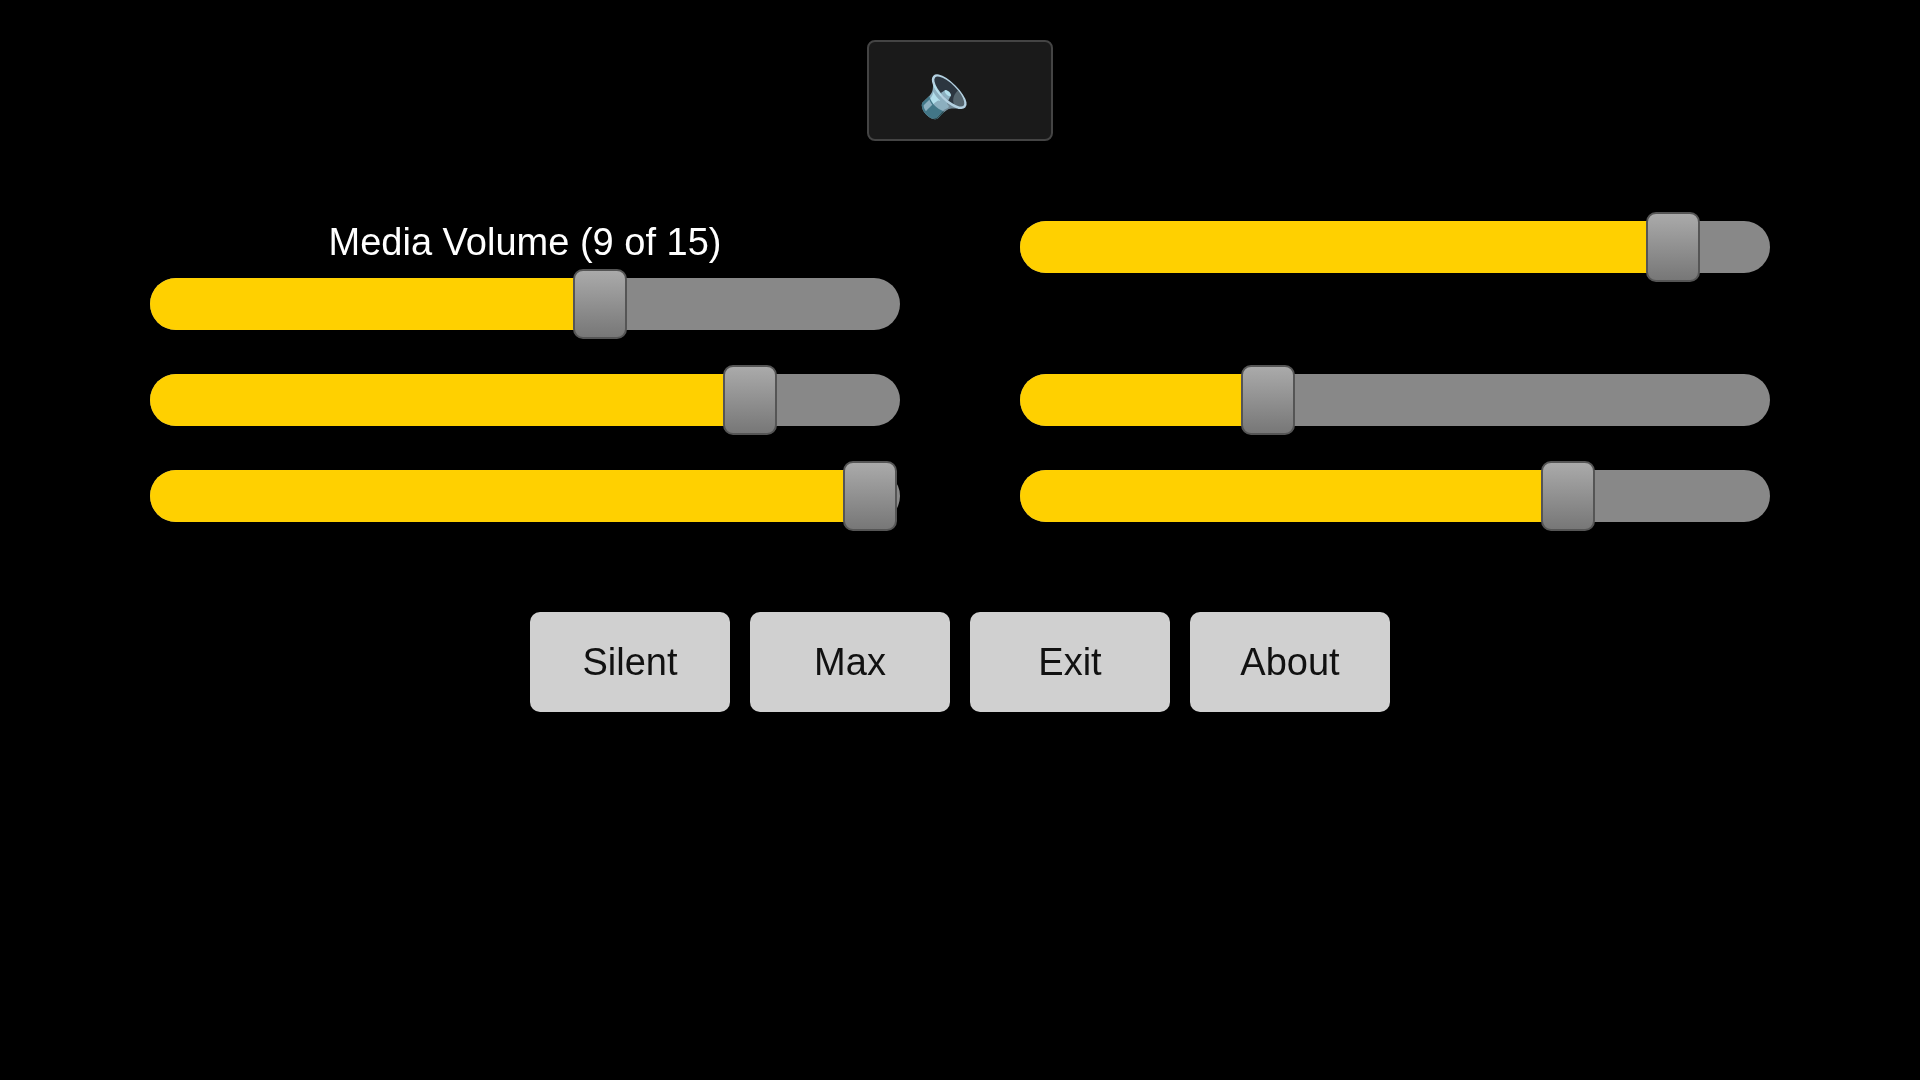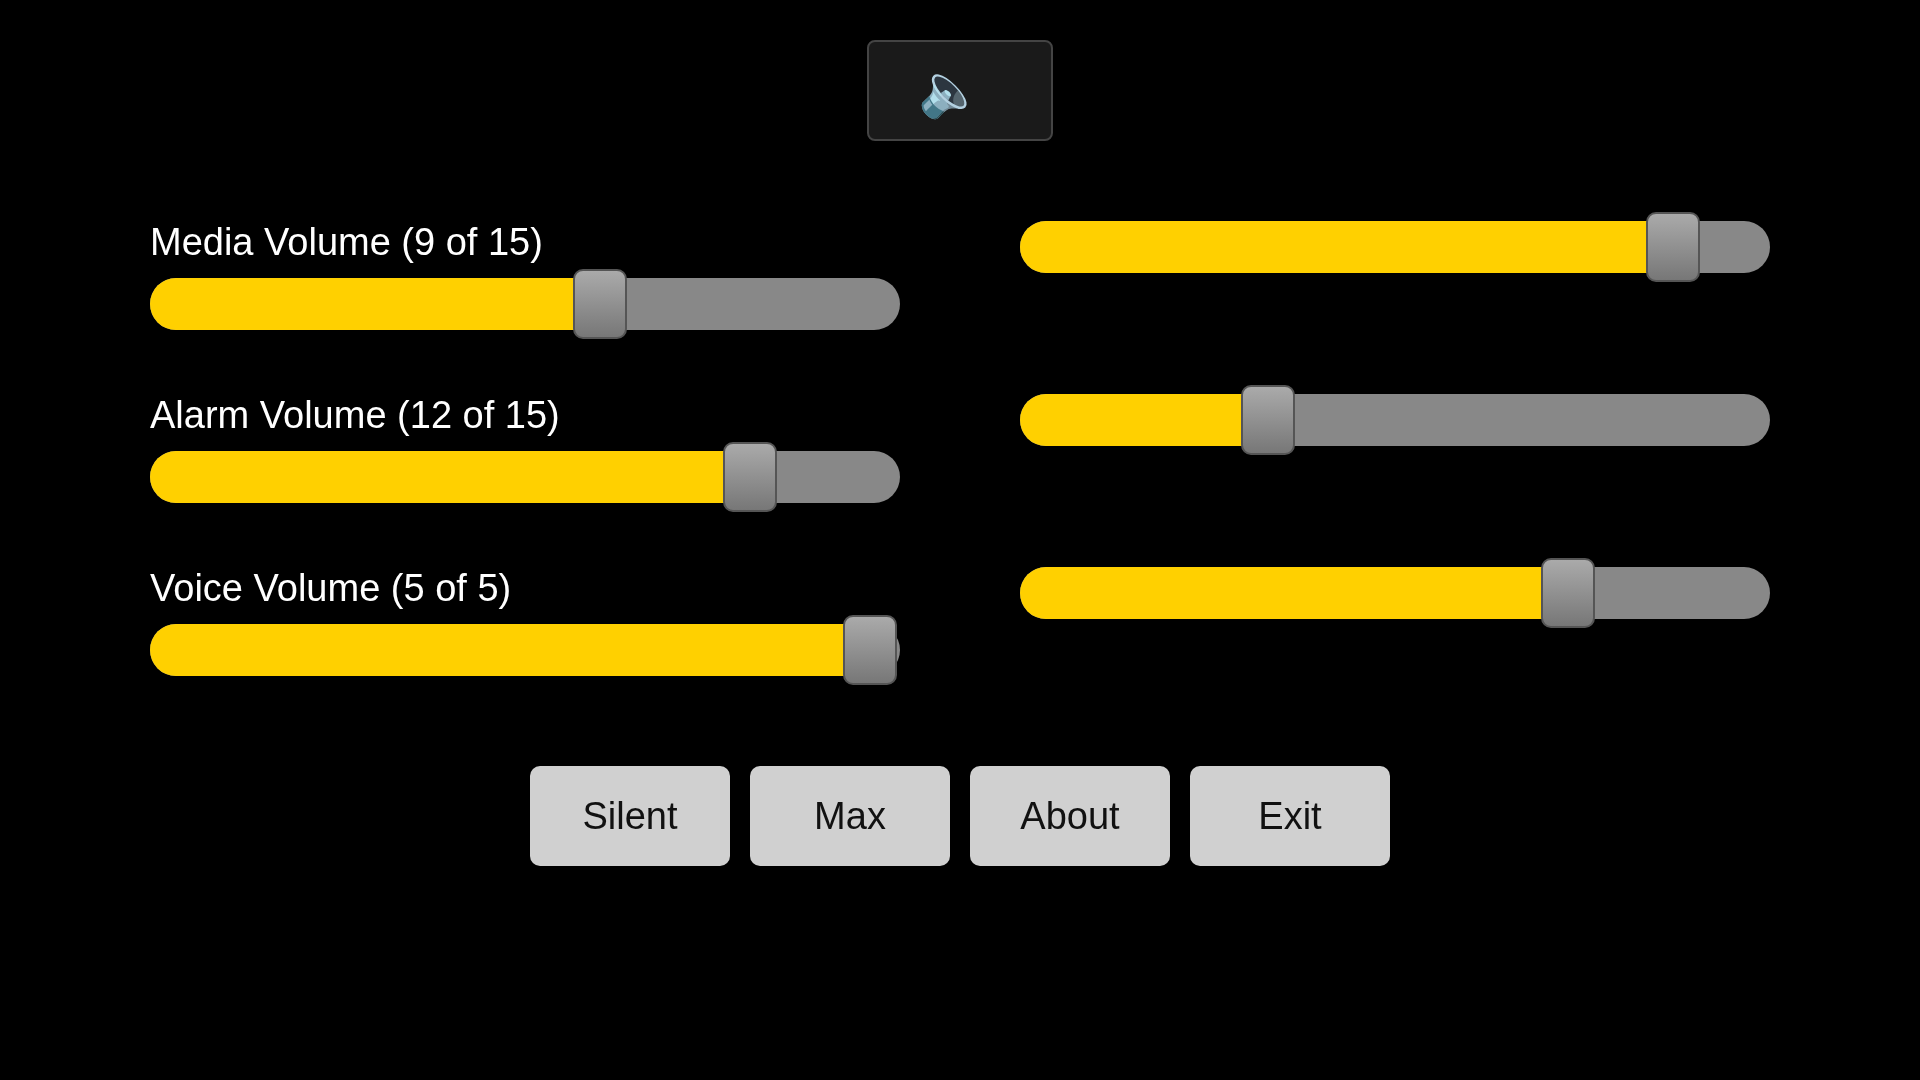--- a/index.html
+++ b/index.html
@@ -41,24 +41,25 @@
       font-size: 54px;
       font-weight: bold;
       font-style: italic;
       color: #fff;
       letter-spacing: 2px;
     }
 
     .sliders-container {
       display: grid;
       grid-template-columns: 1fr 1fr;
-      gap: 64px 120px;
+      gap: 44px 120px;
       margin-top: 80px;
       width: 1700px;
       padding: 0 40px;
+      text-align: center;
     }
 
     .slider-group {
       display: flex;
       flex-direction: column;
       gap: 14px;
     }
 
     .slider-label {
       font-size: 38px;
@@ -136,46 +137,44 @@
         <div class="slider-thumb" style="left: 60%;"></div>
       </div>
     </div>
     <div class="slider-group">
       <div class="slider-track">
         <div class="slider-fill" style="width: 87%;"></div>
         <div class="slider-thumb" style="left: 87%;"></div>
       </div>
     </div>
     <div class="slider-group">
-      <div class="slider-label">Alarm Volume (12 of 15)</div>
       <div class="slider-track">
         <div class="slider-fill" style="width: 80%;"></div>
         <div class="slider-thumb" style="left: 80%;"></div>
       </div>
     </div>
     <div class="slider-group">
       <div class="slider-track">
         <div class="slider-fill" style="width: 33%;"></div>
         <div class="slider-thumb" style="left: 33%;"></div>
       </div>
     </div>
     <div class="slider-group">
-      <div class="slider-label">Voice Volume (5 of 5)</div>
       <div class="slider-track">
         <div class="slider-fill" style="width: 96%;"></div>
         <div class="slider-thumb" style="left: 96%;"></div>
       </div>
     </div>
     <div class="slider-group">
       <div class="slider-track">
         <div class="slider-fill" style="width: 73%;"></div>
         <div class="slider-thumb" style="left: 73%;"></div>
       </div>
     </div>
   </div>
 
 <div class="buttons-row">
 
 <button class="action-button">Silent</button>
     <button class="action-button">Max</button>
+    <button class="action-button">Exit</button>
     <button class="action-button">About</button>
-    <button class="action-button">Exit</button>
   </div>
 
 </body></html>

